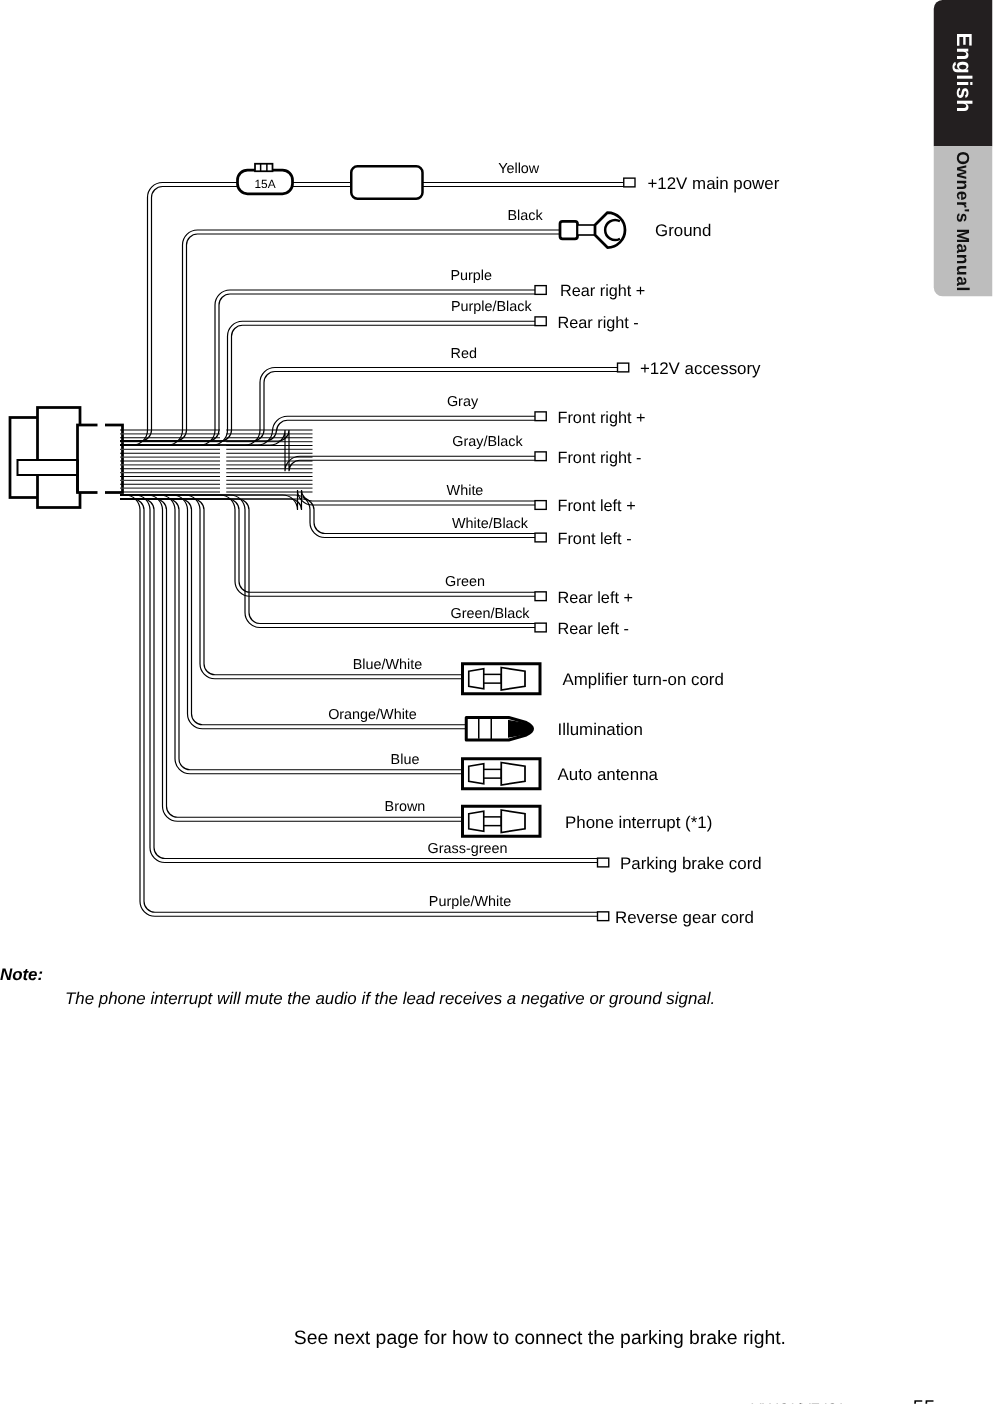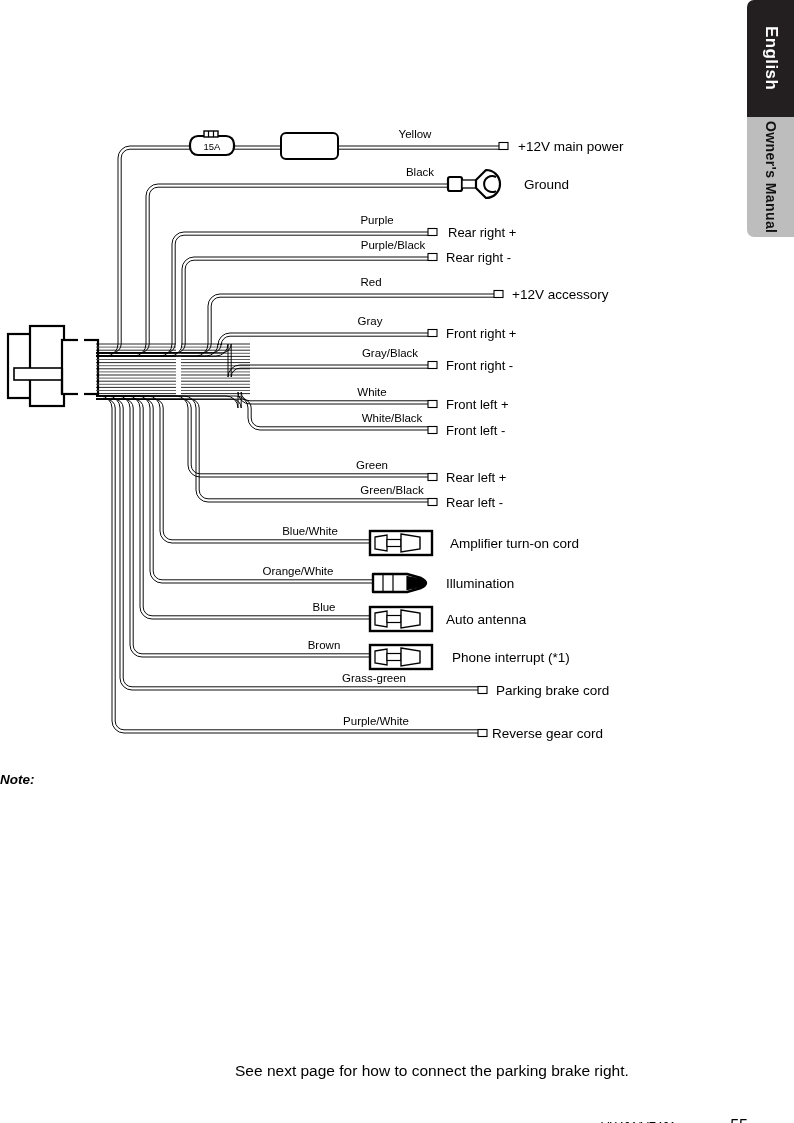--- a/index.html
+++ b/index.html
@@ -267,20 +267,21 @@
           <text x="496" y="695" font-size="13.5" font-family="&quot;Liberation Sans&quot;, sans-serif" fill="#000" stroke="none" text-anchor="start">Parking brake cord</text>
         </g>
         <g>
           <text x="492" y="738" font-size="13.5" font-family="&quot;Liberation Sans&quot;, sans-serif" fill="#000" stroke="none" text-anchor="start">Reverse gear cord</text>
         </g>
       </g>
   </svg>
 
   <div class="note">
     <div class="hdr">Note:</div>
+    <div class="body">The phone interrupt will mute the audio if the lead receives a negative or ground signal.</div>
   </div>
 
   <div class="seenext">See next page for how to connect the parking brake right.</div>
 
   <div class="footer">
     <div class="model">VX401/VZ401</div>
     <div class="pageno">55</div>
   </div>
 
 </div>

